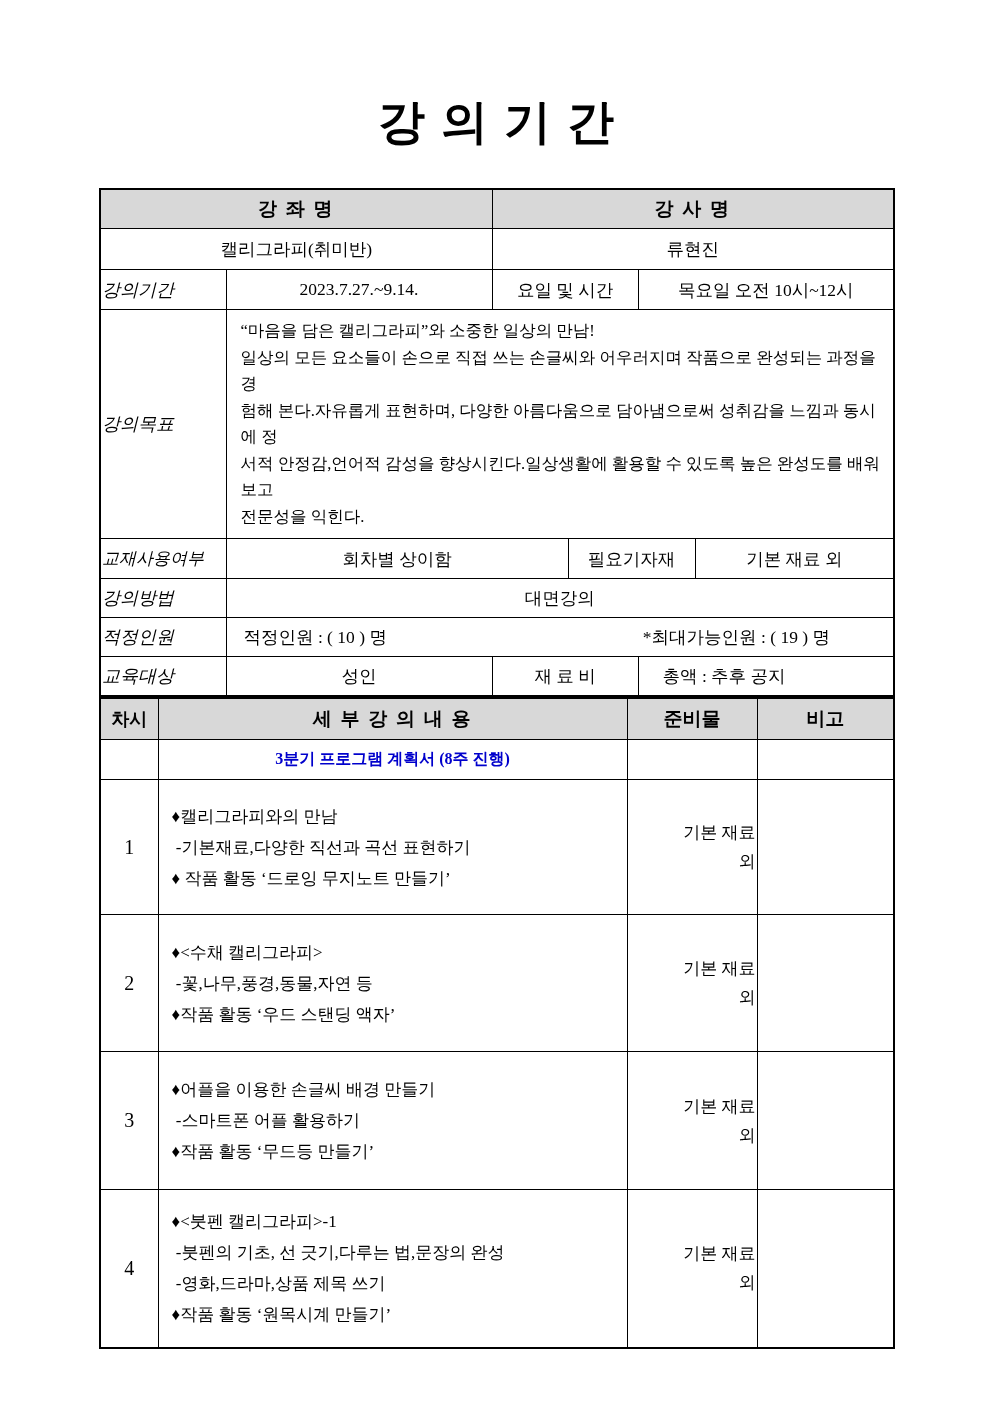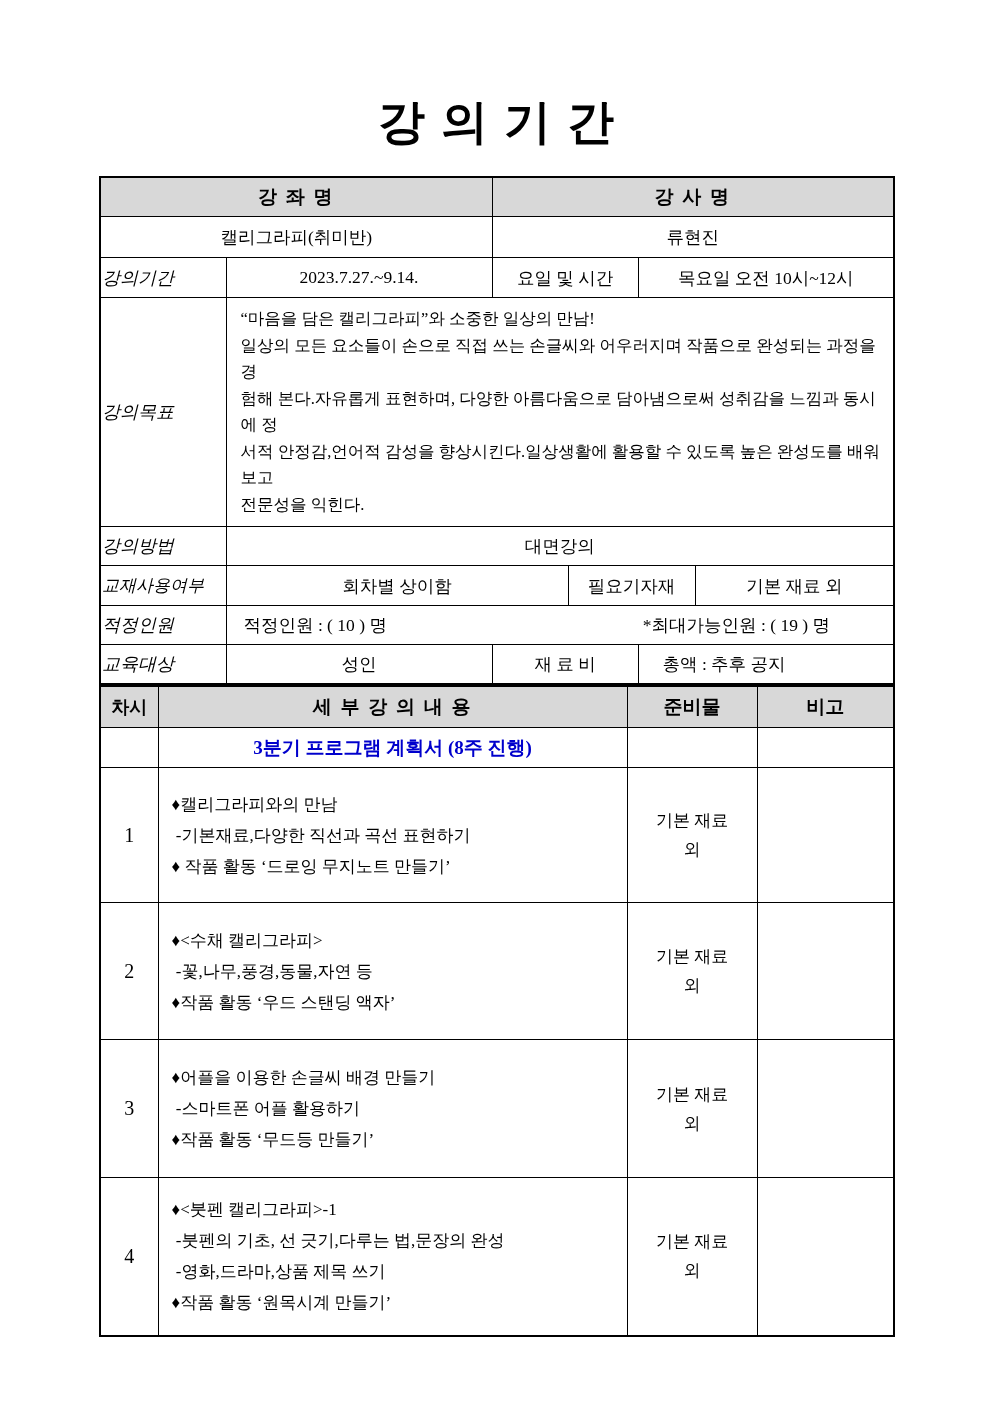--- a/index.html
+++ b/index.html
@@ -11,36 +11,36 @@
   .doc-title{
     padding-top:96px;text-align:center;
     font-family:"DejaVu Sans","Liberation Sans",sans-serif;
     font-size:47px;font-weight:900;letter-spacing:16px;line-height:1.1;
     text-indent:16px; 
   }
   .doc{margin:0 99px;width:794px;}
   table{border-collapse:collapse;table-layout:fixed;width:794px;}
   table.outer{border:2px solid #000;}
   td{border:1px solid #000;font-size:17.5px;overflow:hidden;vertical-align:middle;}
-  .info-table{margin-top:28px;}
+  .info-table{margin-top:40px;}
   .session-table{}
   .hdr{background:#d8d8d8;font-weight:bold;text-align:center;font-size:19px;letter-spacing:2px;}
   .lab{font-size:18px;font-style:italic;}
   .ctr{text-align:center;}
   .objective{padding:8px 10px 8px 14px;}
   .objective .oline{line-height:26.5px;font-size:16.5px;white-space:pre-wrap;}
   .capacity{display:flex;justify-content:space-between;padding:0 62px 0 16px;align-items:center;}
   .leftpad{padding-left:24px;}
   .sess-no{text-align:center;font-size:20px;}
   .sess-content{padding:6px 8px 6px 13px;}
   .sess-content .line{line-height:31px;font-size:17px;white-space:pre-wrap;}
   .materials{text-align:center;}
-  .materials .mline{line-height:29px;font-size:17px;}
+  .materials .mline{line-height:29px;font-size:17px;text-align:right;}
   .program-title{
-    text-align:center;font-weight:bold;font-size:19px;color:#0000cc;
+    text-align:center;font-weight:bold;font-size:16px;color:#0000cc;
   }
 </style>
 </head>
 <body>
 
 <div class="page">
 
   <div class="doc-title">강의기간</div>
 
   <div class="doc">
@@ -72,29 +72,29 @@
       <tr style="height:132px">
         <td class="lab">강의목표</td>
         <td colspan="5" class="objective">
           <div class="oline">“마음을 담은 캘리그라피”와 소중한 일상의 만남!</div>
           <div class="oline">일상의 모든 요소들이 손으로 직접 쓰는 손글씨와 어우러지며 작품으로 완성되는 과정을  경</div>
           <div class="oline">험해 본다.자유롭게 표현하며, 다양한 아름다움으로 담아냄으로써 성취감을 느낌과 동시에 정</div>
           <div class="oline">서적 안정감,언어적 감성을 향상시킨다.일상생활에 활용할 수 있도록 높은 완성도를 배워보고</div>
           <div class="oline">전문성을 익힌다.</div>
         </td>
       </tr>
-      <tr style="height:39px">
-        <td class="lab">강의방법</td>
-        <td colspan="5" class="ctr">대면강의</td>
-      </tr>
       <tr style="height:40px">
         <td class="lab" style="font-size:17px">교재사용여부</td>
         <td colspan="2" class="ctr">회차별 상이함</td>
         <td colspan="2" class="ctr">필요기자재</td>
         <td class="ctr">기본 재료 외</td>
+      </tr>
+      <tr style="height:39px">
+        <td class="lab">강의방법</td>
+        <td colspan="5" class="ctr">대면강의</td>
       </tr>
       <tr style="height:39px">
         <td class="lab">적정인원</td>
         <td colspan="5">
           <div class="capacity">
             <span>적정인원 : (  10 ) 명</span>
             <span>*최대가능인원 :    (  19 ) 명</span>
           </div>
         </td>
       </tr>

